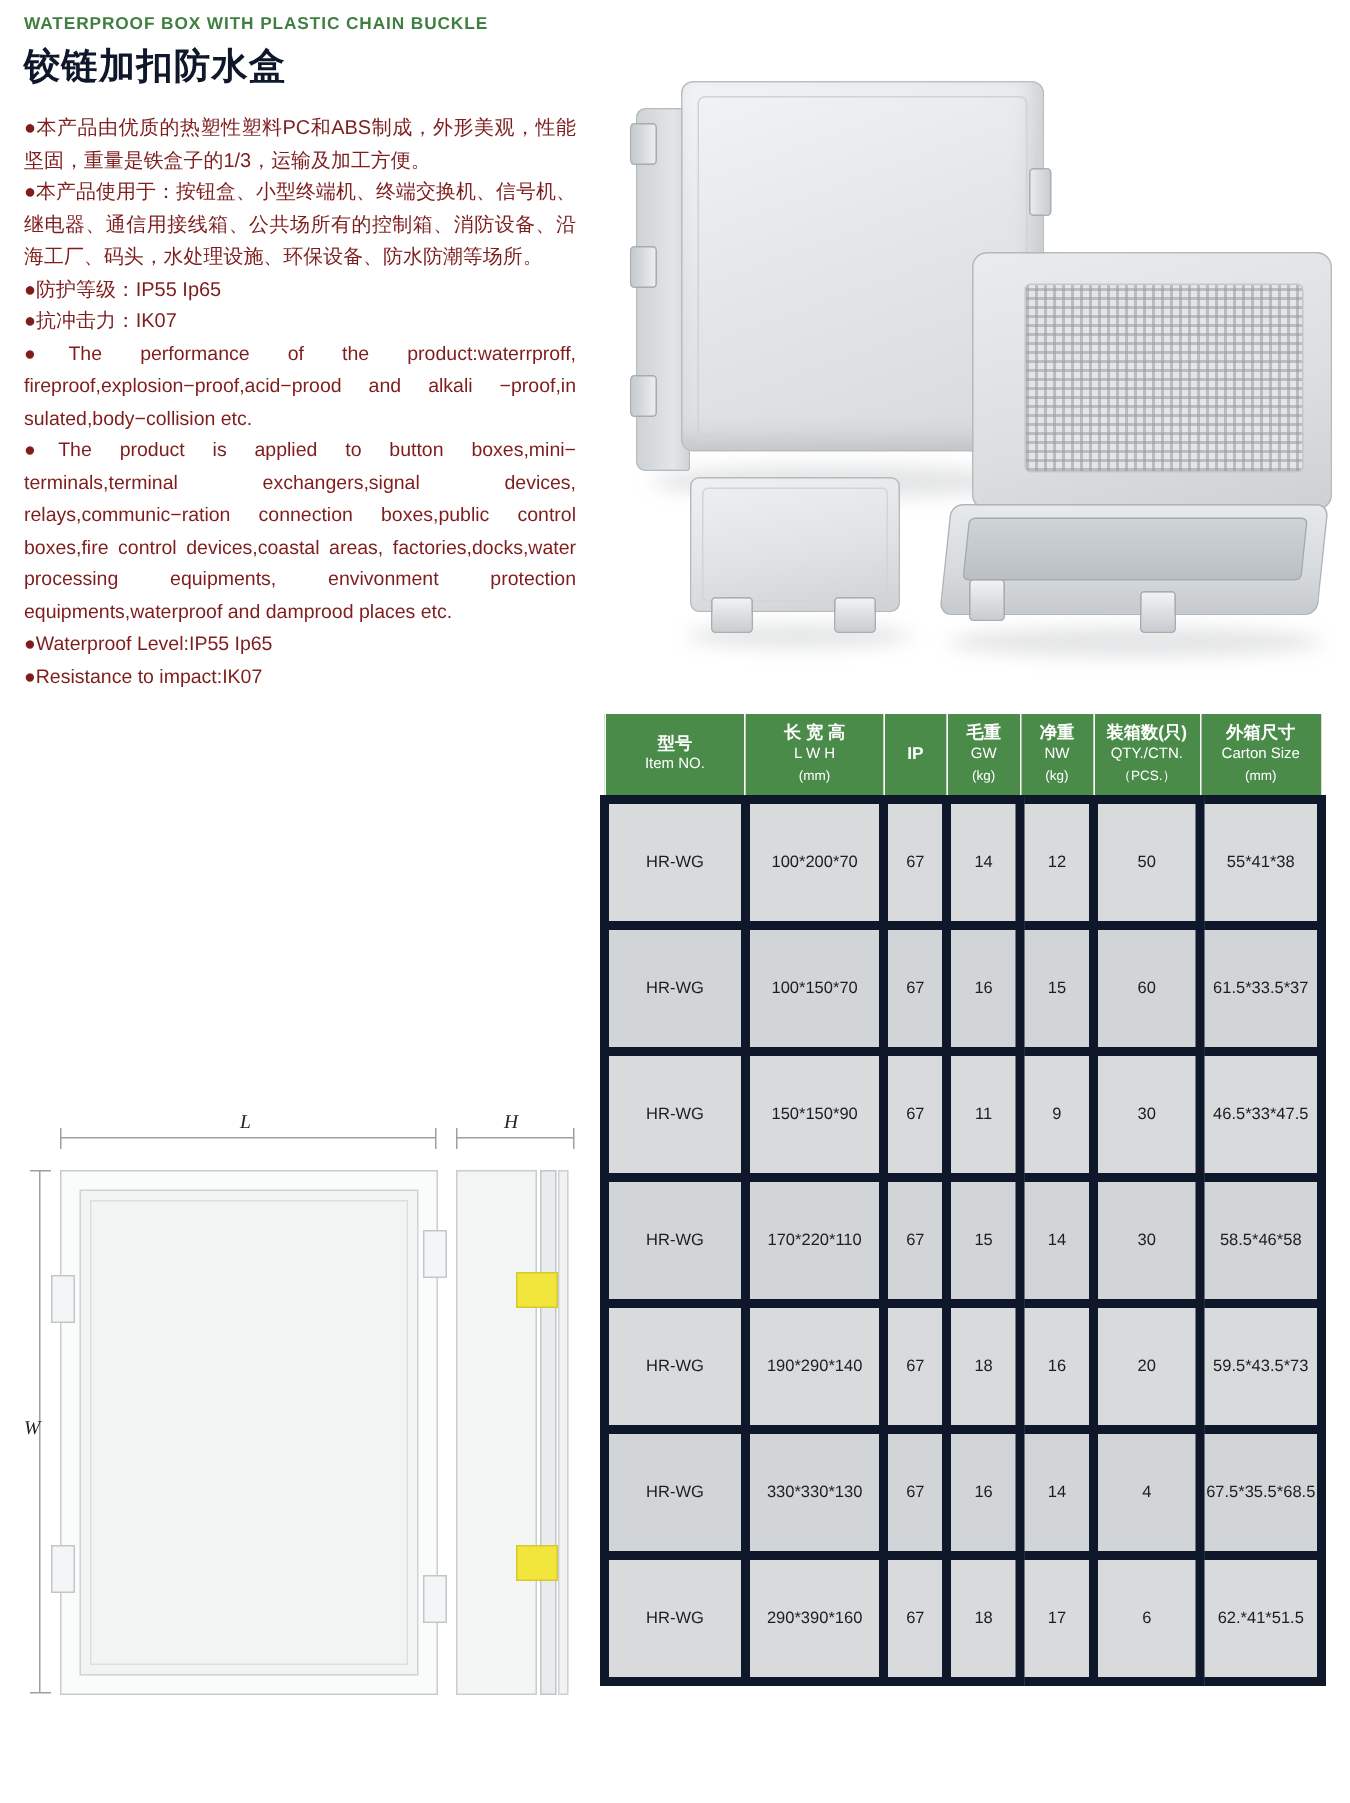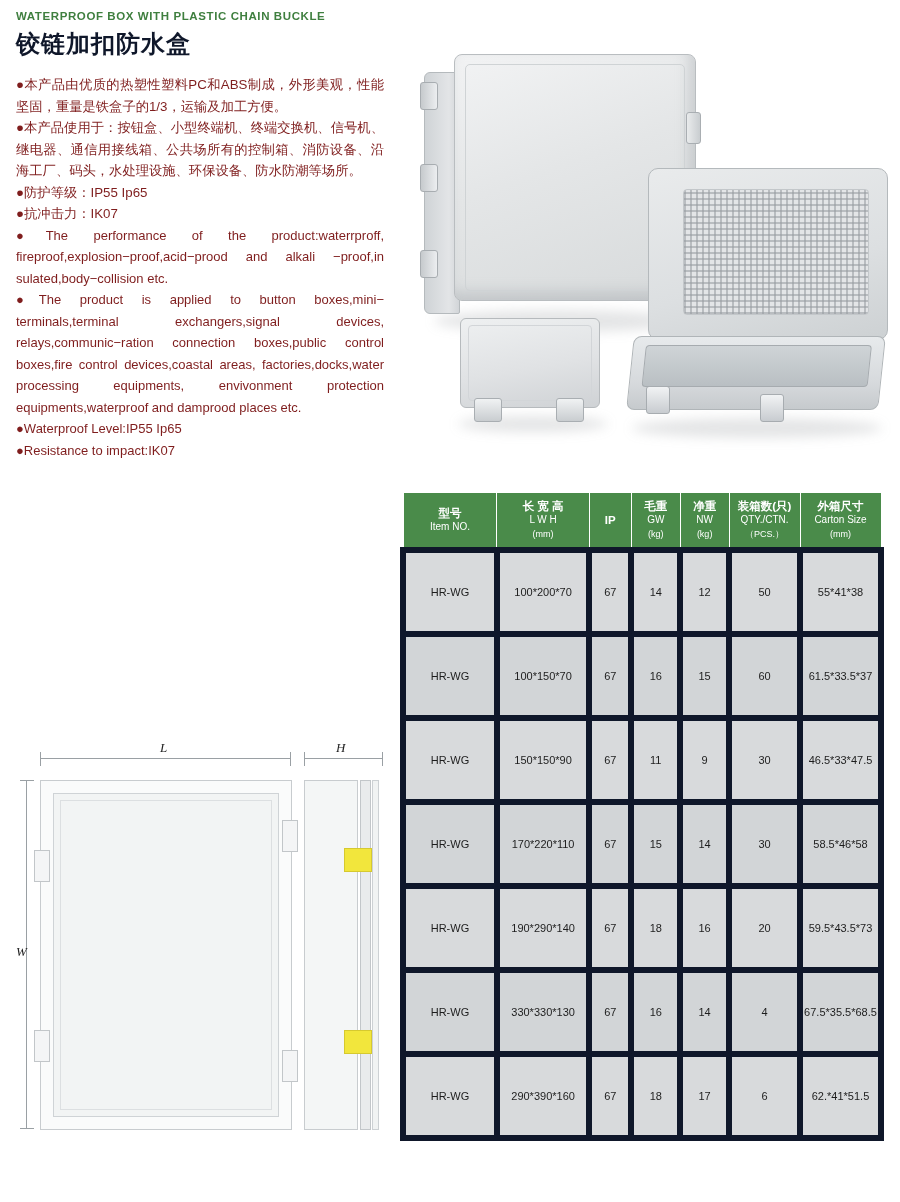--- a/index.html
+++ b/index.html
@@ -300,21 +300,21 @@
     width: 26px;
     height: 22px;
     background: #f2e63c;
     border: 1px solid #d6c92f;
   }
 
   
   .spec-table {
     position: absolute;
     left: 400px;
-    top: 492px;
+    top: 475px;
     width: 484px;
     border-collapse: collapse;
     font-size: 11px;
   }
   .spec-table th {
     background: #4a8b4a;
     color: #ffffff;
     font-weight: bold;
     border: 1px solid #ffffff;
     padding: 6px 2px;

